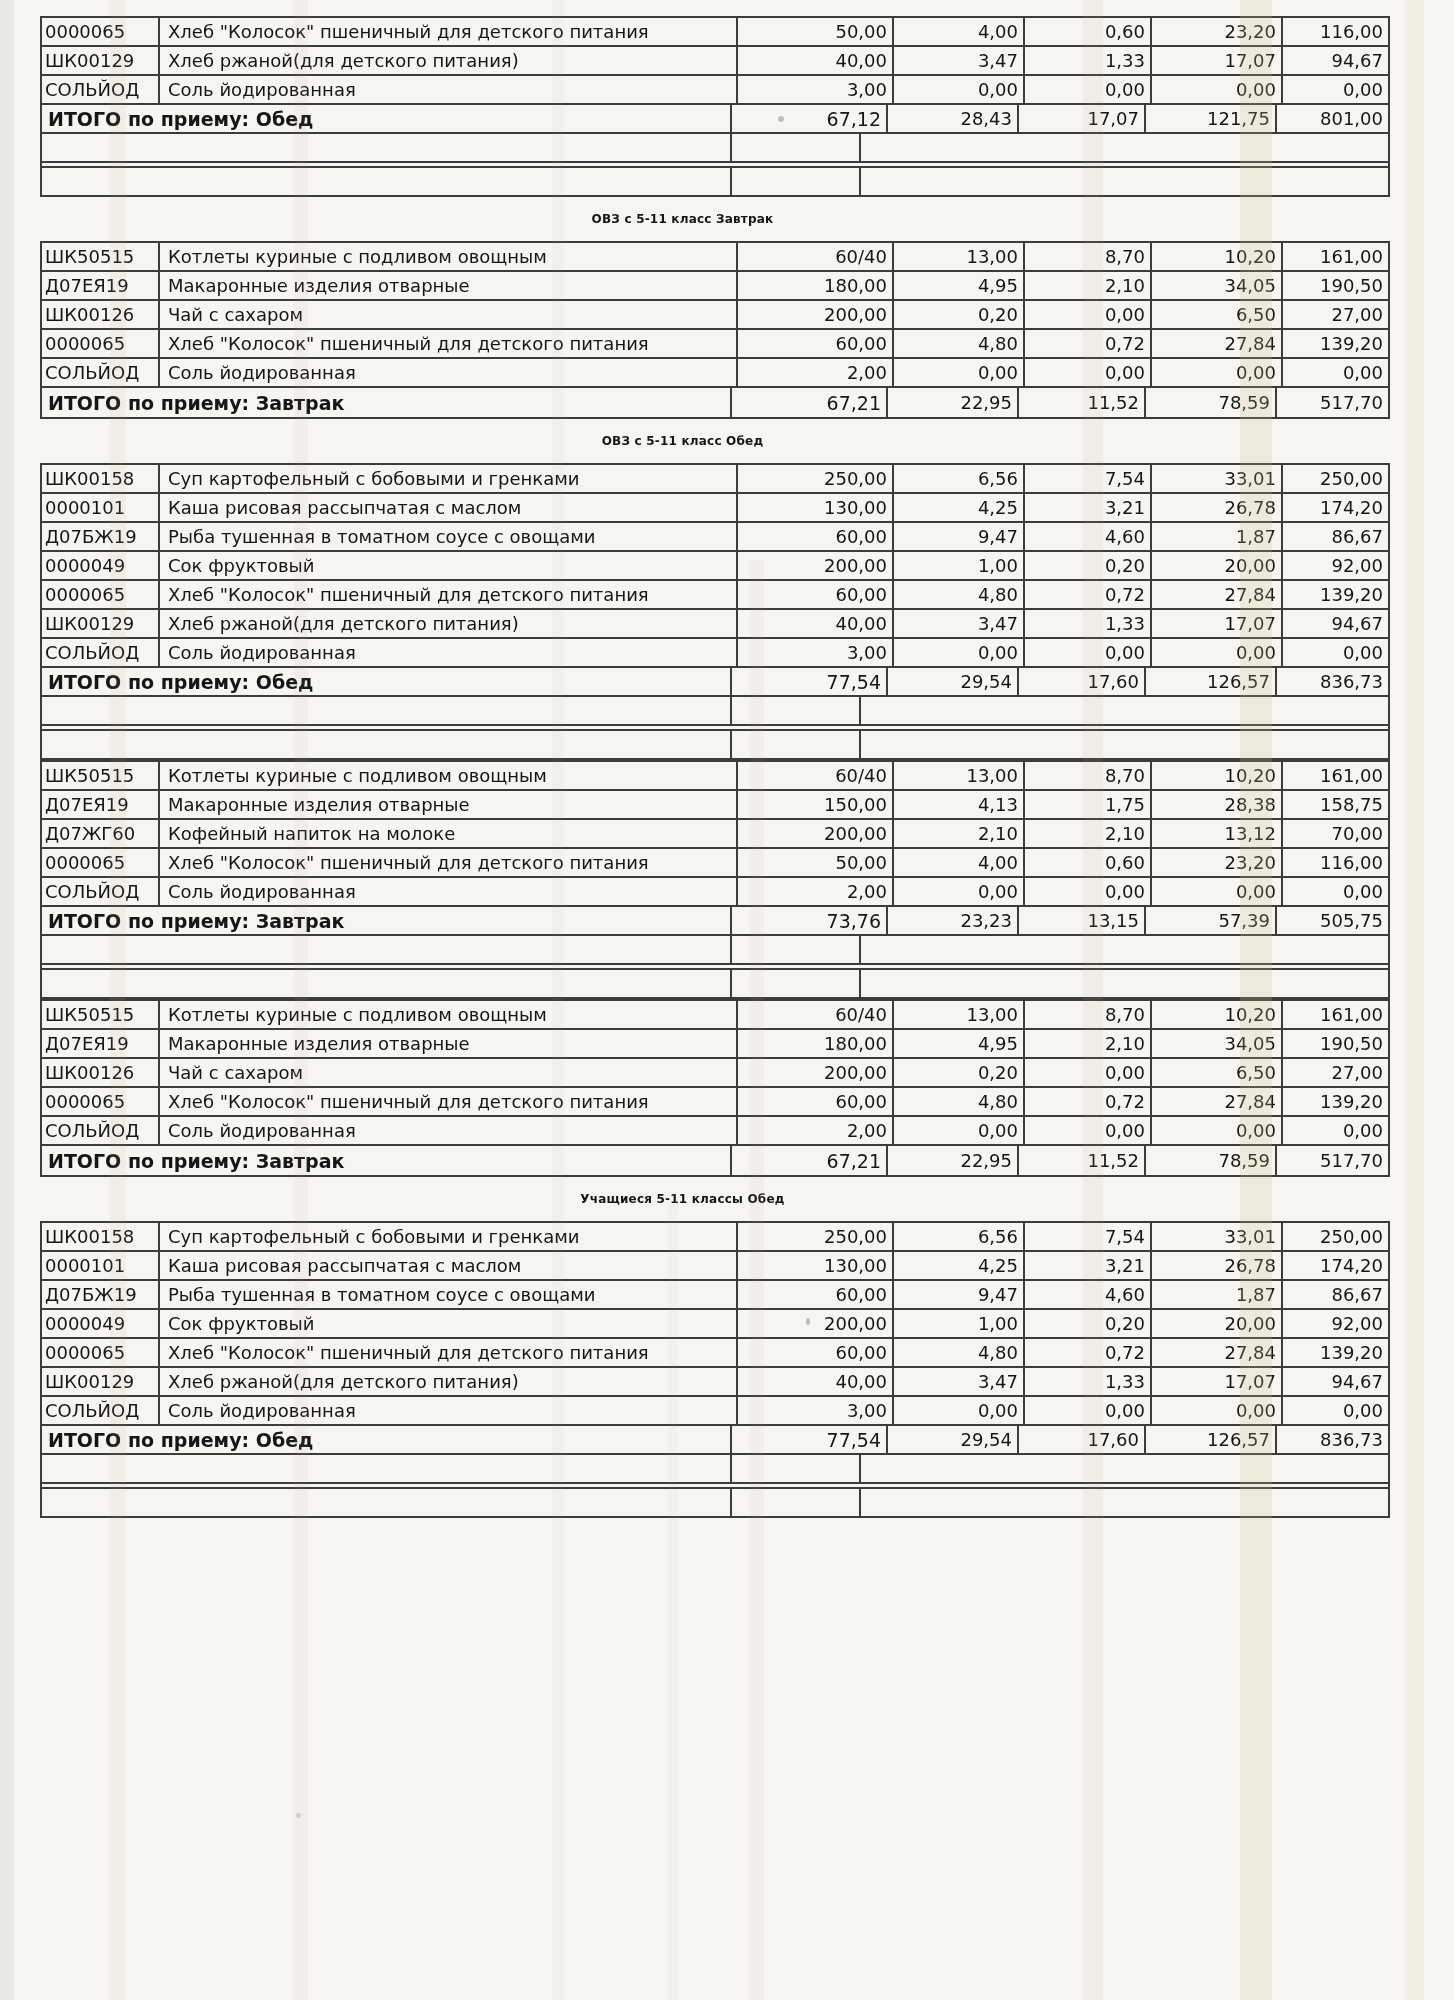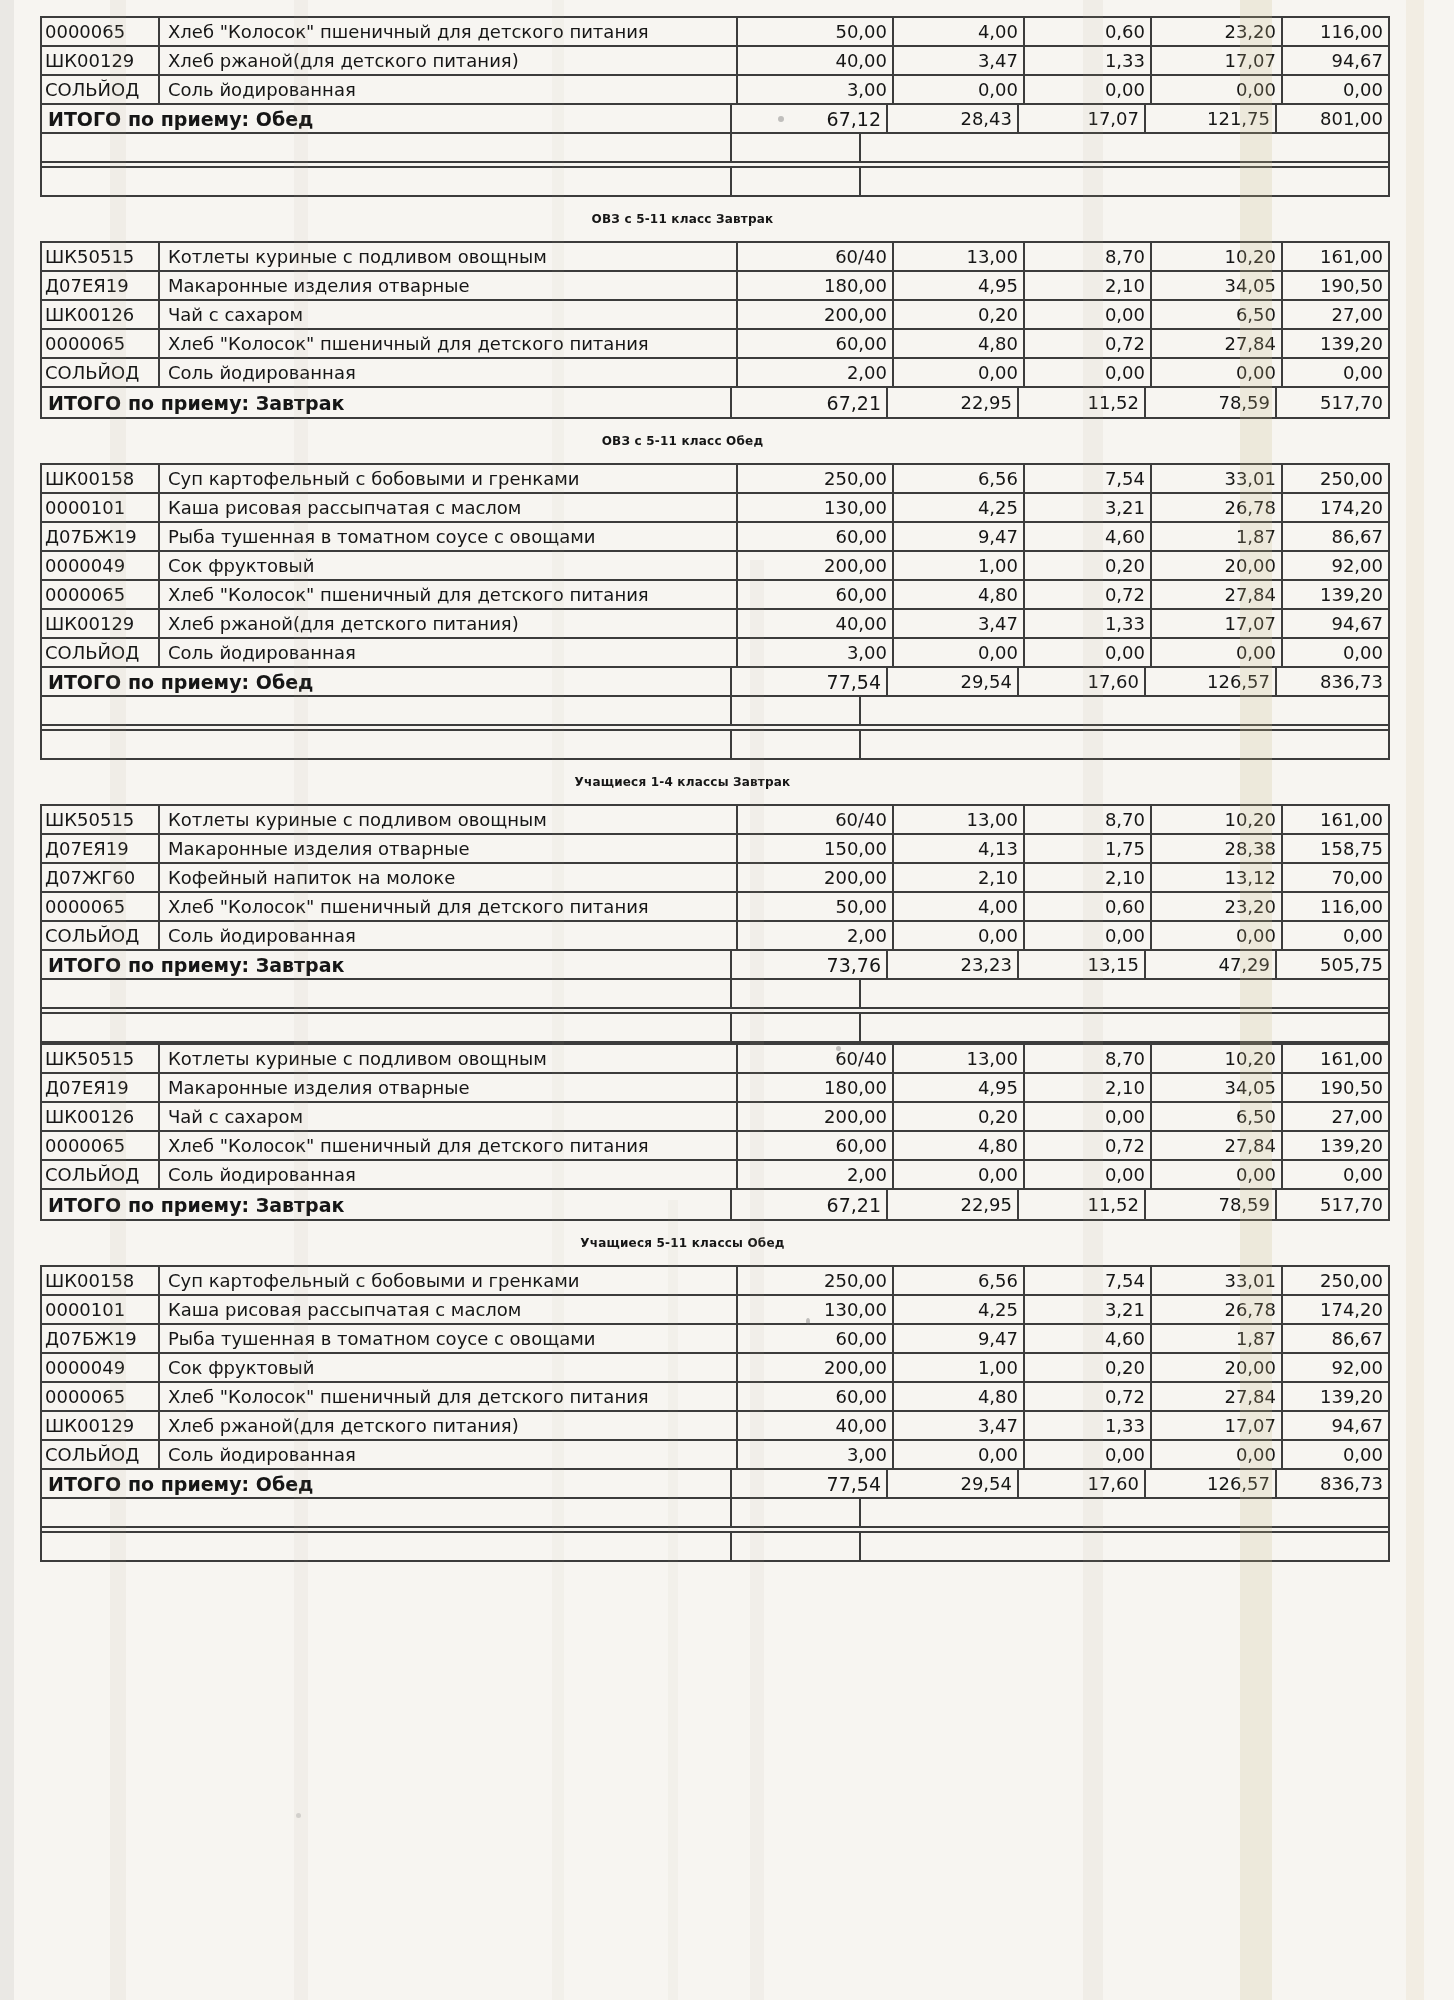--- a/index.html
+++ b/index.html
@@ -238,23 +238,20 @@
     <div class="c eb1"></div>
     <div class="c ebq"></div>
     <div class="c eb2"></div>
   </div>
         <div class="row sep">
     <div class="c eb1"></div>
     <div class="c ebq"></div>
     <div class="c eb2"></div>
   </div>
       </div>
-      <div class="section-header">
-    <span class="hdr-text">Учащиеся 1-4 классы Завтрак</span>
-  </div>
       <div class="tbl">
         <div class="row">
     <div class="c code">ШК50515</div>
     <div class="c name">Котлеты куриные  с подливом овощным</div>
     <div class="c num qty">60/40</div>
     <div class="c num n2">13,00</div>
     <div class="c num n3">8,70</div>
     <div class="c num n4">10,20</div>
     <div class="c num n5">161,00</div>
   </div>
@@ -292,21 +289,21 @@
     <div class="c num n2">0,00</div>
     <div class="c num n3">0,00</div>
     <div class="c num n4">0,00</div>
     <div class="c num n5">0,00</div>
   </div>
         <div class="row">
     <div class="c total-label">ИТОГО по приему: Завтрак</div>
     <div class="c num qty total-first">73,76</div>
     <div class="c num n2">23,23</div>
     <div class="c num n3">13,15</div>
-    <div class="c num n4">47,29</div>
+    <div class="c num n4">57,39</div>
     <div class="c num n5">505,75</div>
   </div>
         <div class="row">
     <div class="c eb1"></div>
     <div class="c ebq"></div>
     <div class="c eb2"></div>
   </div>
         <div class="row sep">
     <div class="c eb1"></div>
     <div class="c ebq"></div>

